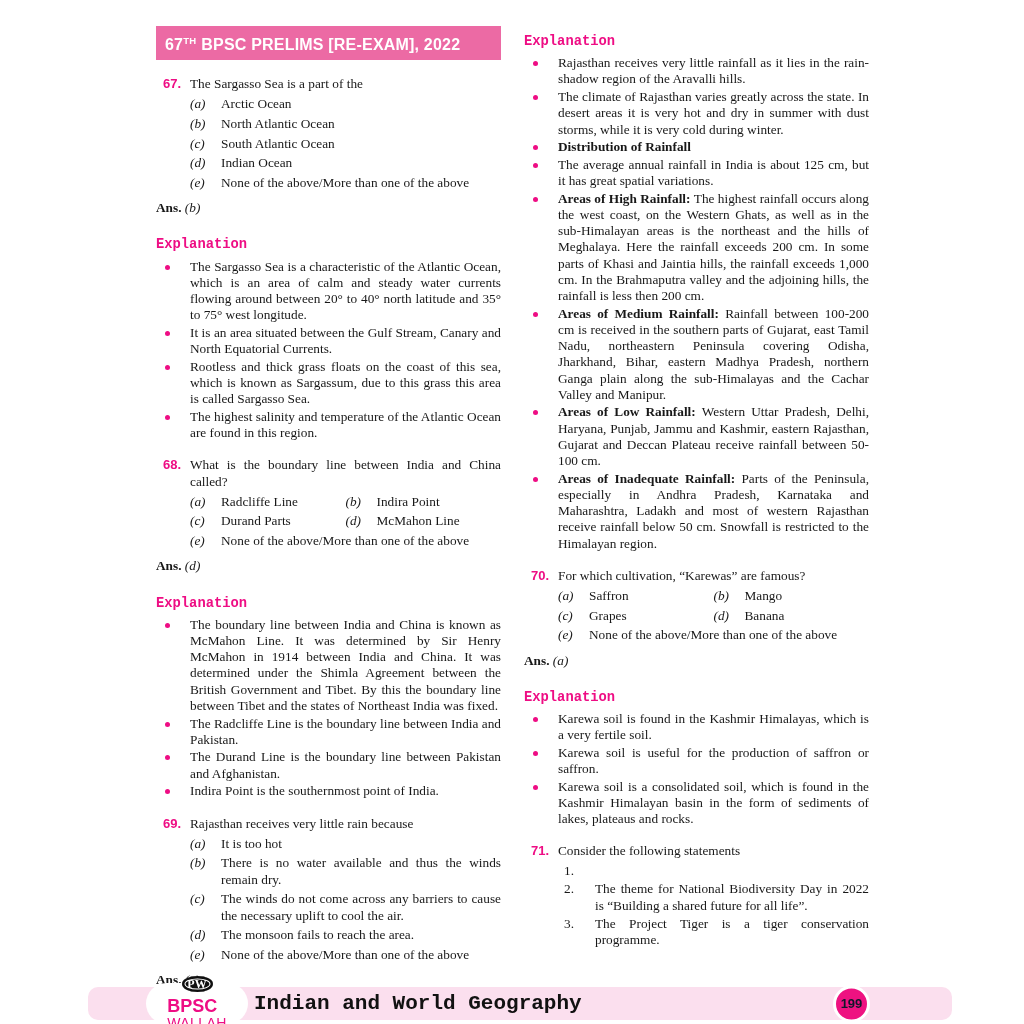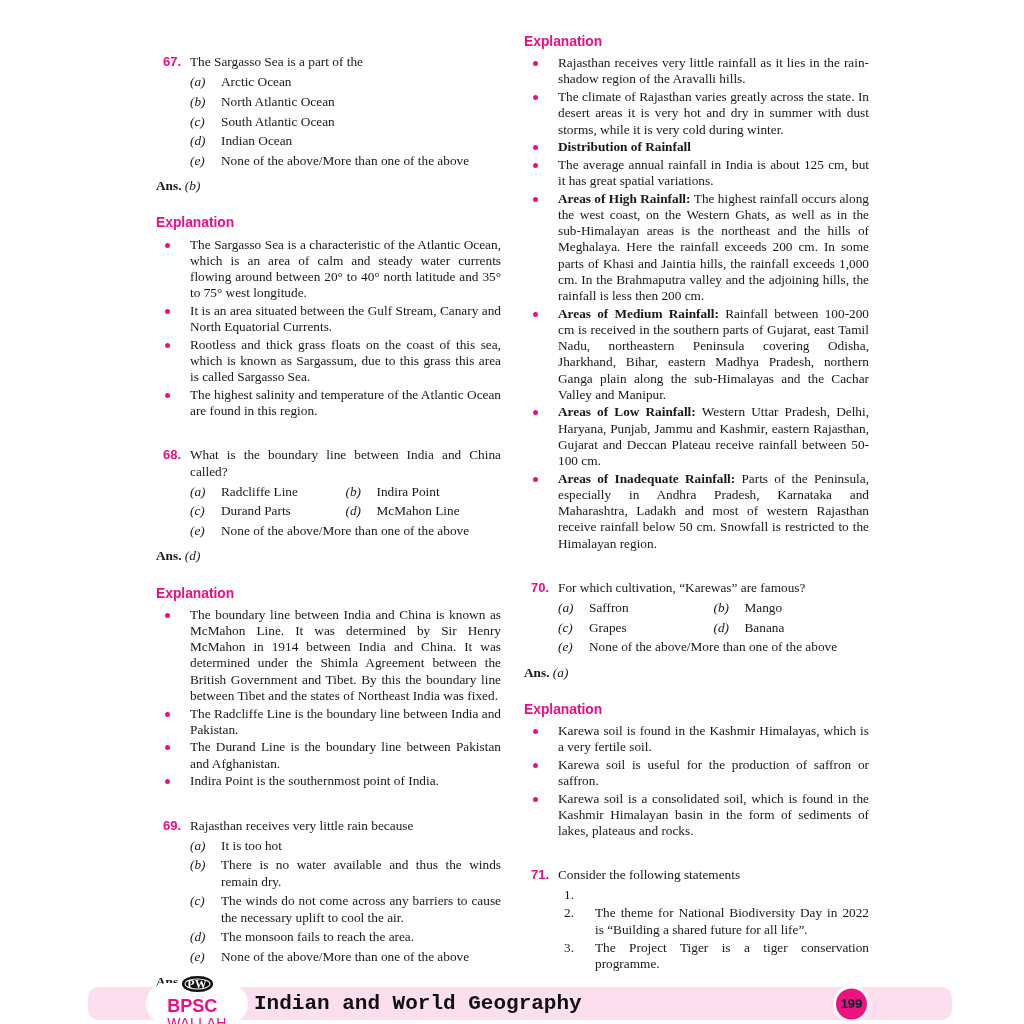--- a/index.html
+++ b/index.html
@@ -23,21 +23,21 @@
     background: #ec6aa4; color: #fff;
     font-family: "Liberation Sans", sans-serif;
     font-weight: 700; font-size: 16px; line-height: 16px;
     padding: 7px 0 7px 9px; margin-bottom: 15px;
     letter-spacing: .2px;
   }
   .banner-sup { font-size: 9.5px; vertical-align: 6px; }
   .banner-rest { margin-left: 5px; }
 
   
-  .question { margin-top: 28px; }
+  .question { margin-top: 16px; }
   .q-row { display: flex; }
   .q-num {
     flex: 0 0 27px; margin-left: 7px;
     color: #ee0d84;
     font-family: "Liberation Sans", sans-serif;
     font-weight: 700; font-size: 13px;
   }
   .q-text { flex: 1; text-align: justify; }
 
   .options { margin-top: 4px; }
@@ -51,21 +51,21 @@
   }
   .options-grid .opt { margin: 0; }
   .opt-full { grid-column: 1 / -1; }
 
   .ans { margin: 9px 0 2px; }
   .ans-label { font-weight: 700; }
   .ans-val { font-style: italic; }
 
   .expl-head {
     color: #ee0d84;
-    font-family: Liberation Sans, sans-serif;
+    font-family: Liberation Mono, monospace;
     font-weight: 700; font-size: 13.8px;
     margin: 21px 0 5px;
   }
 
   .bullet { display: flex; margin-bottom: 1.5px; }
   .b-dot { flex: 0 0 27px; margin-left: 7px; position: relative; }
   .b-dot::after {
     content: ""; position: absolute; left: 2px; top: 6px;
     width: 5px; height: 5px; border-radius: 50%; background: #ee0d84;
   }
@@ -118,20 +118,21 @@
     font-family: "Liberation Sans", sans-serif; font-weight: 700; font-size: 13px;
   }
 </style>
 </head>
 <body>
 
 <div class="content">
 
   <div class="col">
 
+    <div class="banner"><span>67</span><span class="banner-sup">TH</span><span class="banner-rest">BPSC PRELIMS [RE-EXAM], 2022</span></div>
 
     <div class="question">
       <div class="q-row">
         <span class="q-num">67.</span>
         <span class="q-text">The Sargasso Sea is a part of the</span>
       </div>
       <div class="options">
         <div class="opt">
             <span class="opt-letter">(a)</span>
             <span class="opt-text">Arctic Ocean</span>

